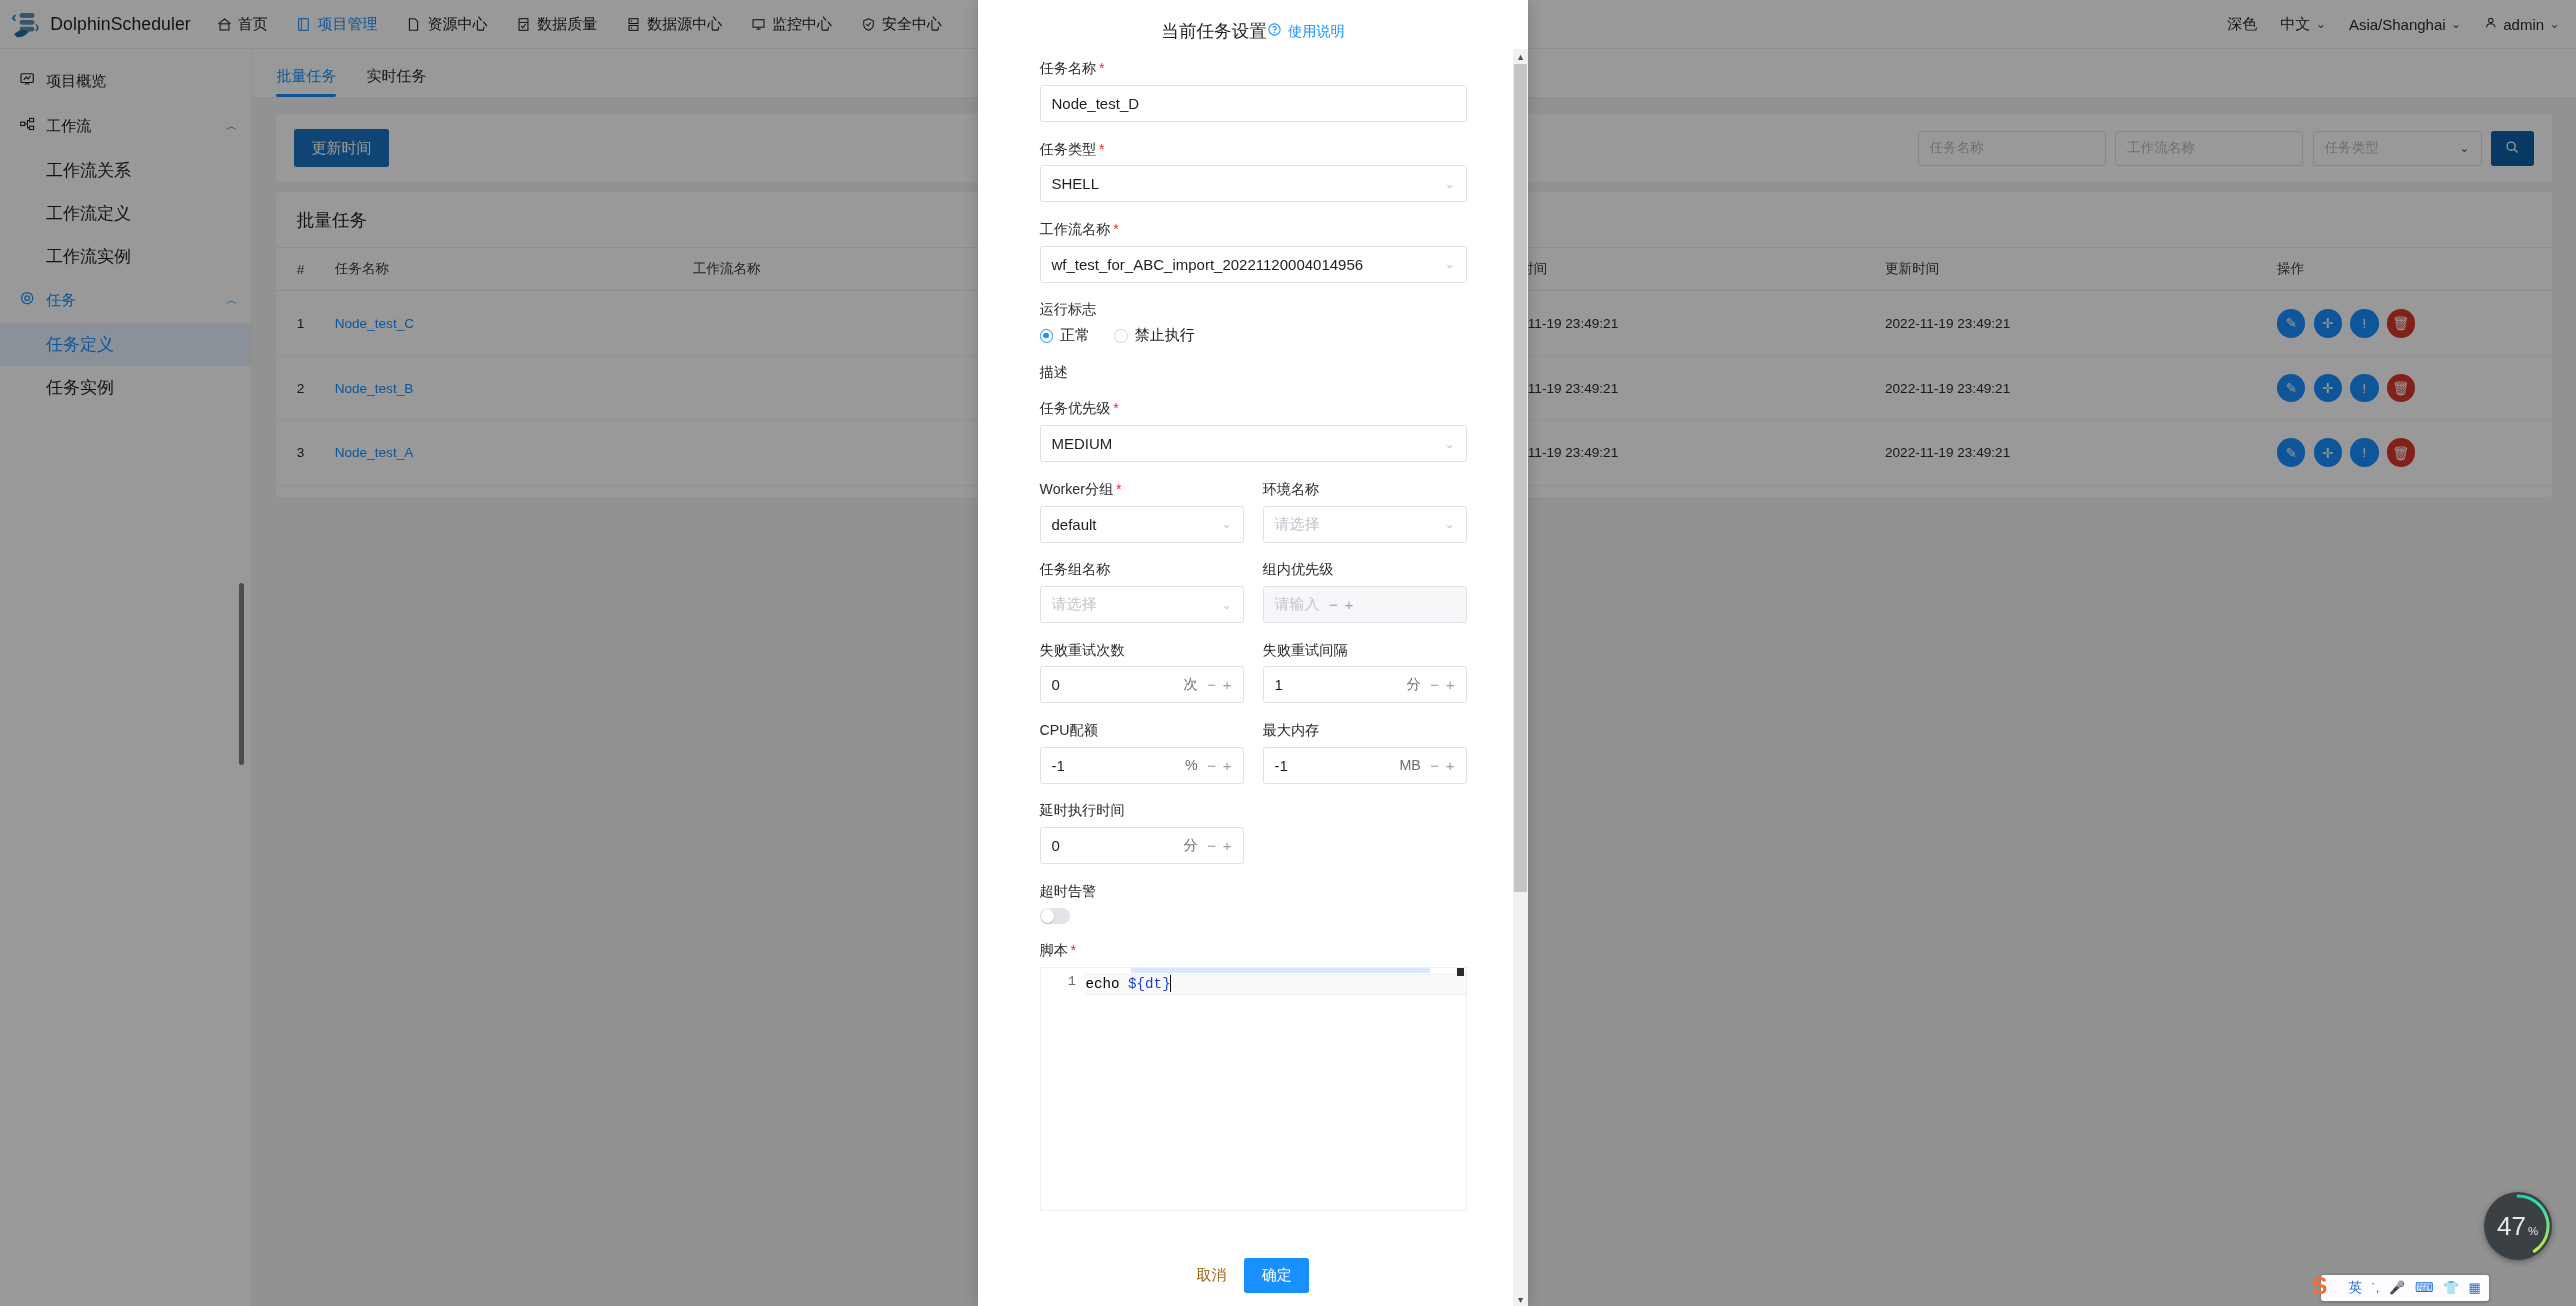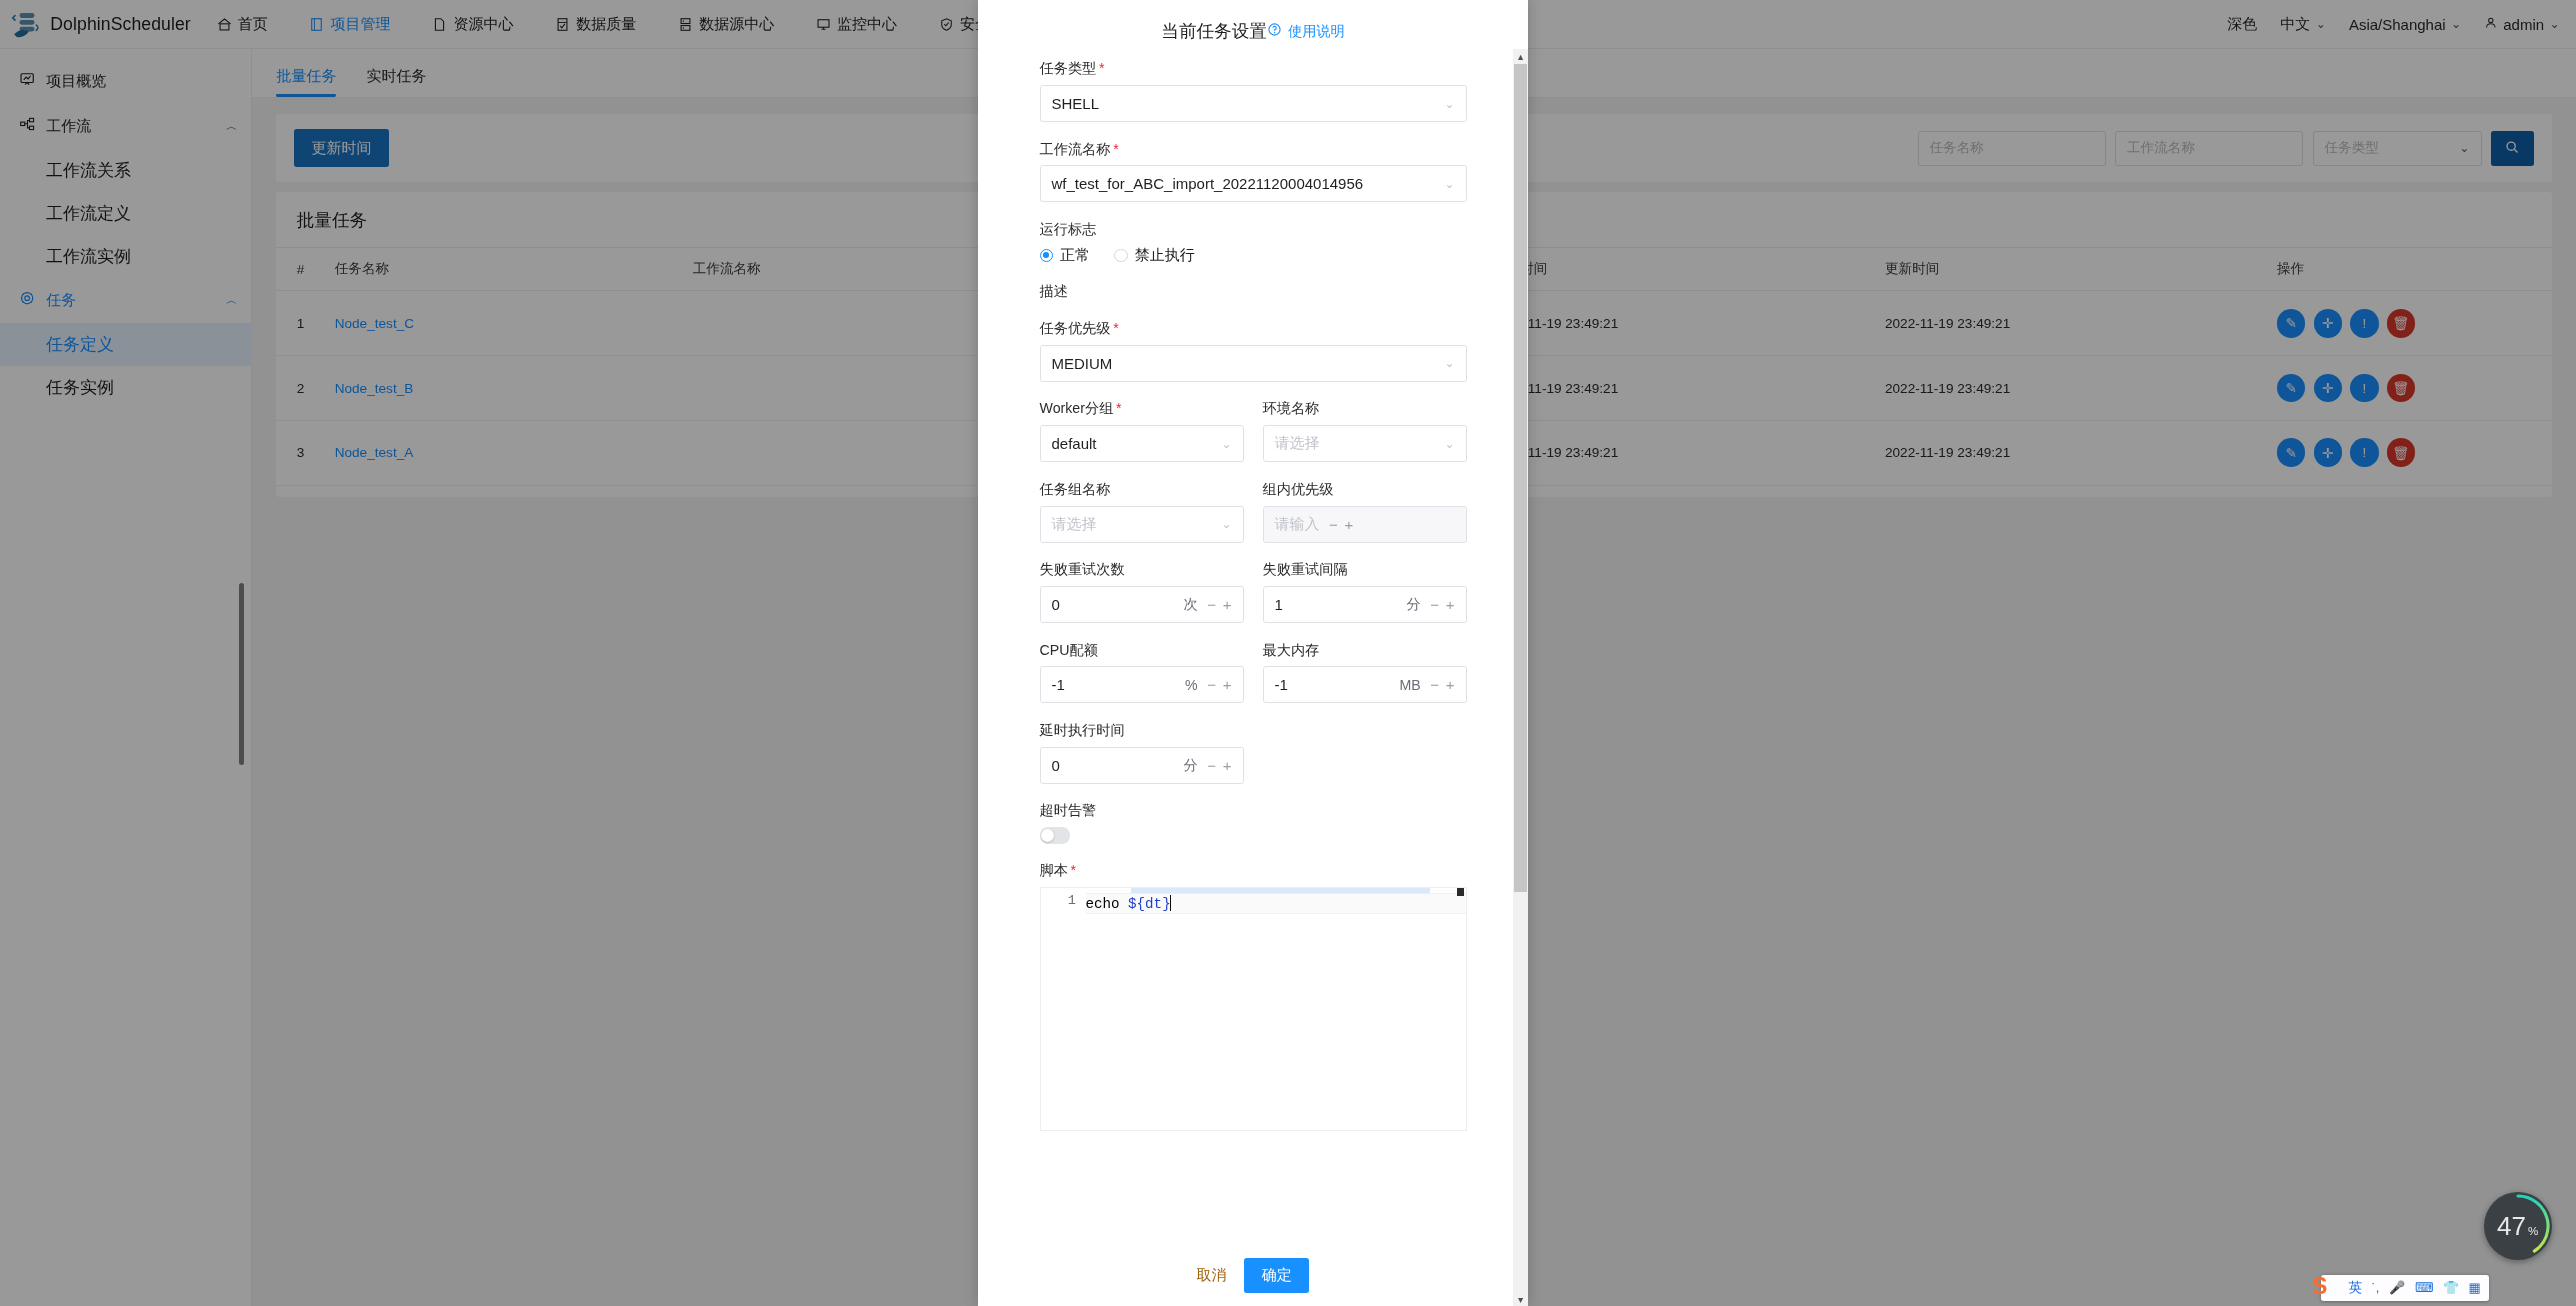--- a/index.html
+++ b/index.html
@@ -26,21 +26,21 @@
     height: 49px;
     display: flex; align-items: center;
     border-bottom: 0.7px solid #efeff5;
     background: #fff;
     padding: 0 16.3px 0 9.5px;
     position: relative;
   }
   .brand { display:flex; align-items:center; gap:6.8px; margin-right: 24.4px; }
   .brand-logo { width: 34px; height: 34px; position: relative; flex: none; }
   .brand-name { font-size: 17.6px; color:#1f1f1f; letter-spacing:0.1px; white-space:nowrap;}
-  .navlinks { display:flex; align-items:flex-end; gap: 39px; }
+  .navlinks { display:flex; align-items:flex-end; gap: 26px; }
   .navlink {
     display:flex; align-items:center; gap:6.1px;
     font-size: 15px; color:#242424; white-space:nowrap; cursor:pointer;
     padding: 4.1px 1.4px;
   }
   .navlink.active { color:#1890ff; }
   .navlink svg { display:block; }
   .topright {
     margin-left:auto; display:flex; align-items:center; gap: 23px;
     font-size: 15px; color:#2b2b2b; white-space:nowrap;
@@ -570,20 +570,26 @@
             <path d="M8.6 8.4 a2.5 2.5 0 1 1 2.6 3 v1.3" stroke="#1890ff" stroke-width="1.6" fill="none"></path>
             <circle cx="11.1" cy="15.4" r="0.95" fill="#1890ff"></circle>
           </svg>
       </span>
       <span>使用说明</span>
     </div>
   </div>
 
   <div class="modal-body">
 
+    <div class="fgrp">
+      <label class="flabel"><span>任务名称</span><span class="req">*</span></label>
+      <div class="ctl">
+        <span>Node_test_D</span>
+      </div>
+    </div>
 
     <div class="fgrp">
       <label class="flabel"><span>任务类型</span><span class="req">*</span></label>
       <div class="ctl">
         <span>SHELL</span>
         <span class="chv">⌄</span>
       </div>
     </div>
 
     <div class="fgrp">

